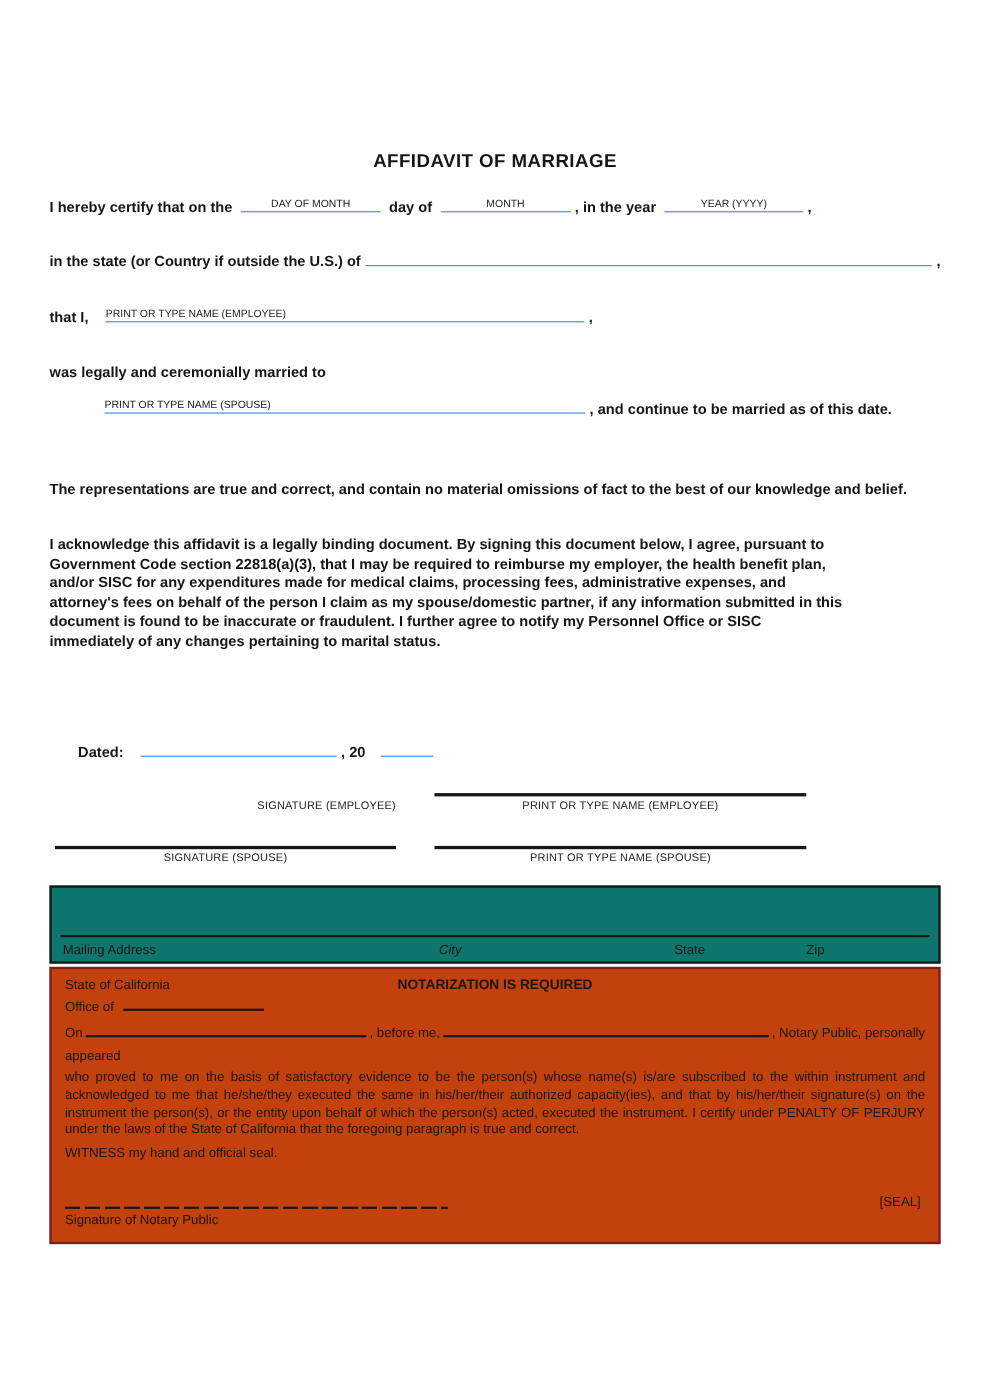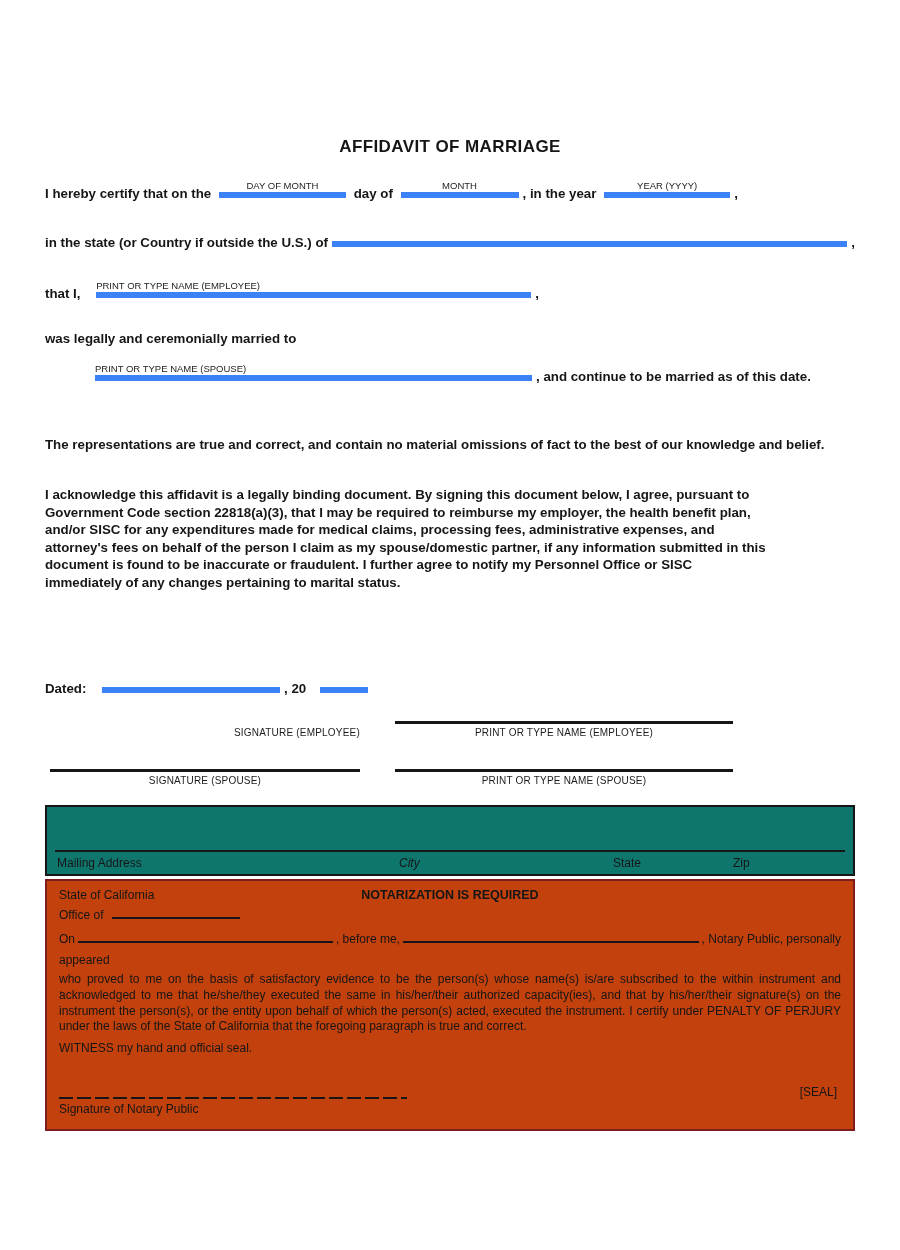--- a/index.html
+++ b/index.html
@@ -6,21 +6,21 @@
   .page{position:relative;width:900px;height:1250px;background:#ffffff;overflow:hidden;
         font-family:"Liberation Sans","DejaVu Sans",sans-serif;color:#161616;}
   .abs{position:absolute;left:45px;right:45px;}
   .b{font-weight:bold;}
   .title{top:137px;text-align:center;font-size:17px;font-weight:bold;letter-spacing:.4px;}
   .bodytxt{font-size:13.3px;font-weight:bold;}
   .nowrap{white-space:nowrap;}
   .preline{white-space:pre-line;}
   .just{text-align:justify;}
   
-  .blank{display:inline-block;position:relative;height:15px;border-bottom:6px solid #3b82f6;
+  .blank{display:inline-block;position:relative;height:15px;border-bottom:1px solid #3b82f6;
          vertical-align:baseline;margin:0 4px;}
   .cap{position:absolute;top:3px;left:0;width:100%;text-align:center;font-size:9.5px;
        font-weight:normal;white-space:nowrap;color:#1c1c1c;}
   .cap-left{text-align:left;}
   
   .sigrow{display:flex;}
   .sigcell{display:flex;flex-direction:column;}
   .sigline{border-top:3px solid #161616;height:0;}
   .siglabel{margin-top:3px;text-align:center;font-size:10px;color:#1c1c1c;letter-spacing:.2px;}
   
@@ -71,21 +71,21 @@
   <div class="abs bodytxt just" style="top:435px;line-height:19px;">The representations are true and correct, and contain no material omissions of fact to the best of our knowledge and belief.</div>
 
   <div class="abs bodytxt preline" style="top:486px;line-height:17.6px;">I acknowledge this affidavit is a legally binding document. By signing this document below, I agree, pursuant to
 Government Code section 22818(a)(3), that I may be required to reimburse my employer, the health benefit plan,
 and/or SISC for any expenditures made for medical claims, processing fees, administrative expenses, and
 attorney's fees on behalf of the person I claim as my spouse/domestic partner, if any information submitted in this
 document is found to be inaccurate or fraudulent. I further agree to notify my Personnel Office or SISC
 immediately of any changes pertaining to marital status.</div>
 
 
-  <div class="abs bodytxt nowrap" style="top:672px;">
+  <div class="abs bodytxt nowrap" style="top:672px;margin-left:26px;">
     <span>Dated:</span>
     <span class="blank" style="width:178px;margin-left:12px;"></span><span>, 20</span>
     <span class="blank" style="width:48px;margin-left:10px;"></span>
   </div>
 
   <div class="abs sigrow" style="top:721px;">
     <div class="sigcell" style="width:310px;margin-left:5px;align-items:flex-end;">
       <div class="sigline"></div>
       <div class="siglabel">SIGNATURE (EMPLOYEE)</div>
     </div>

